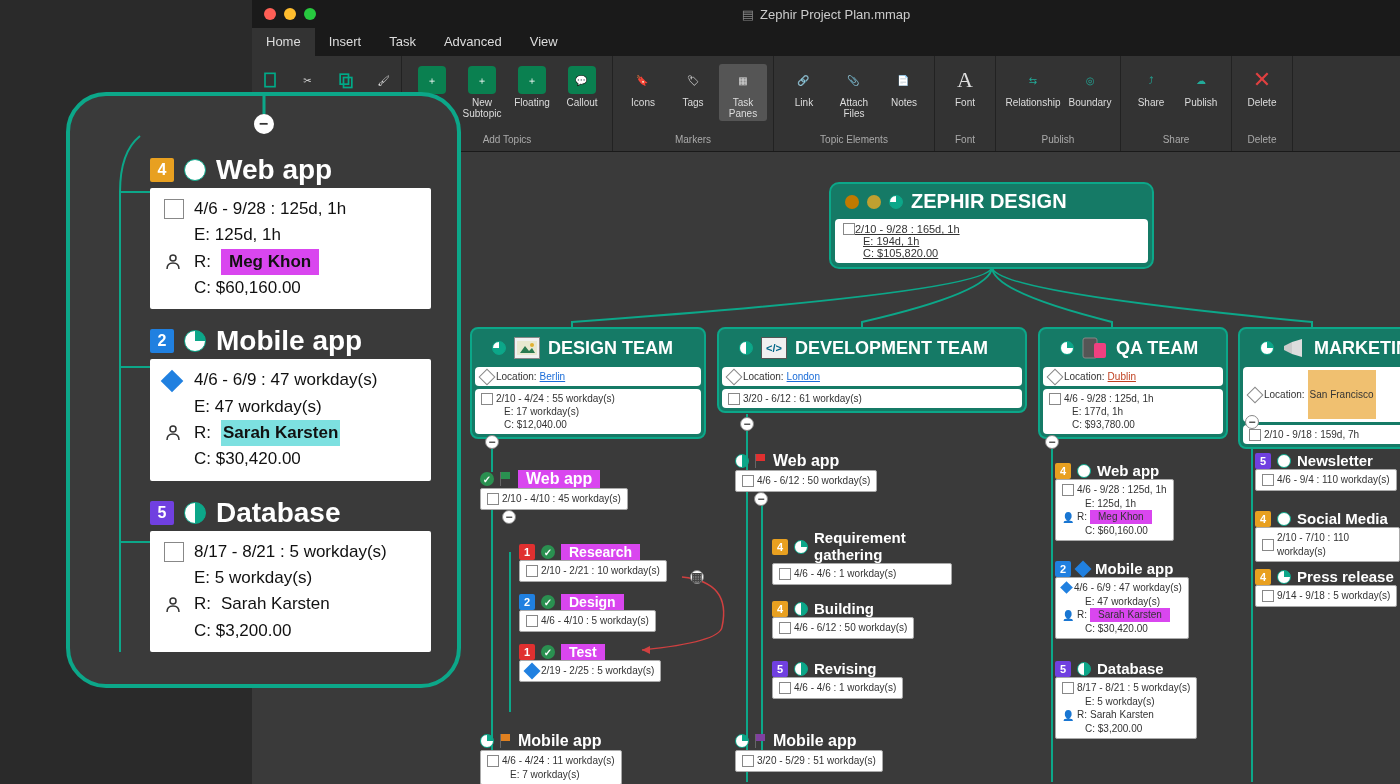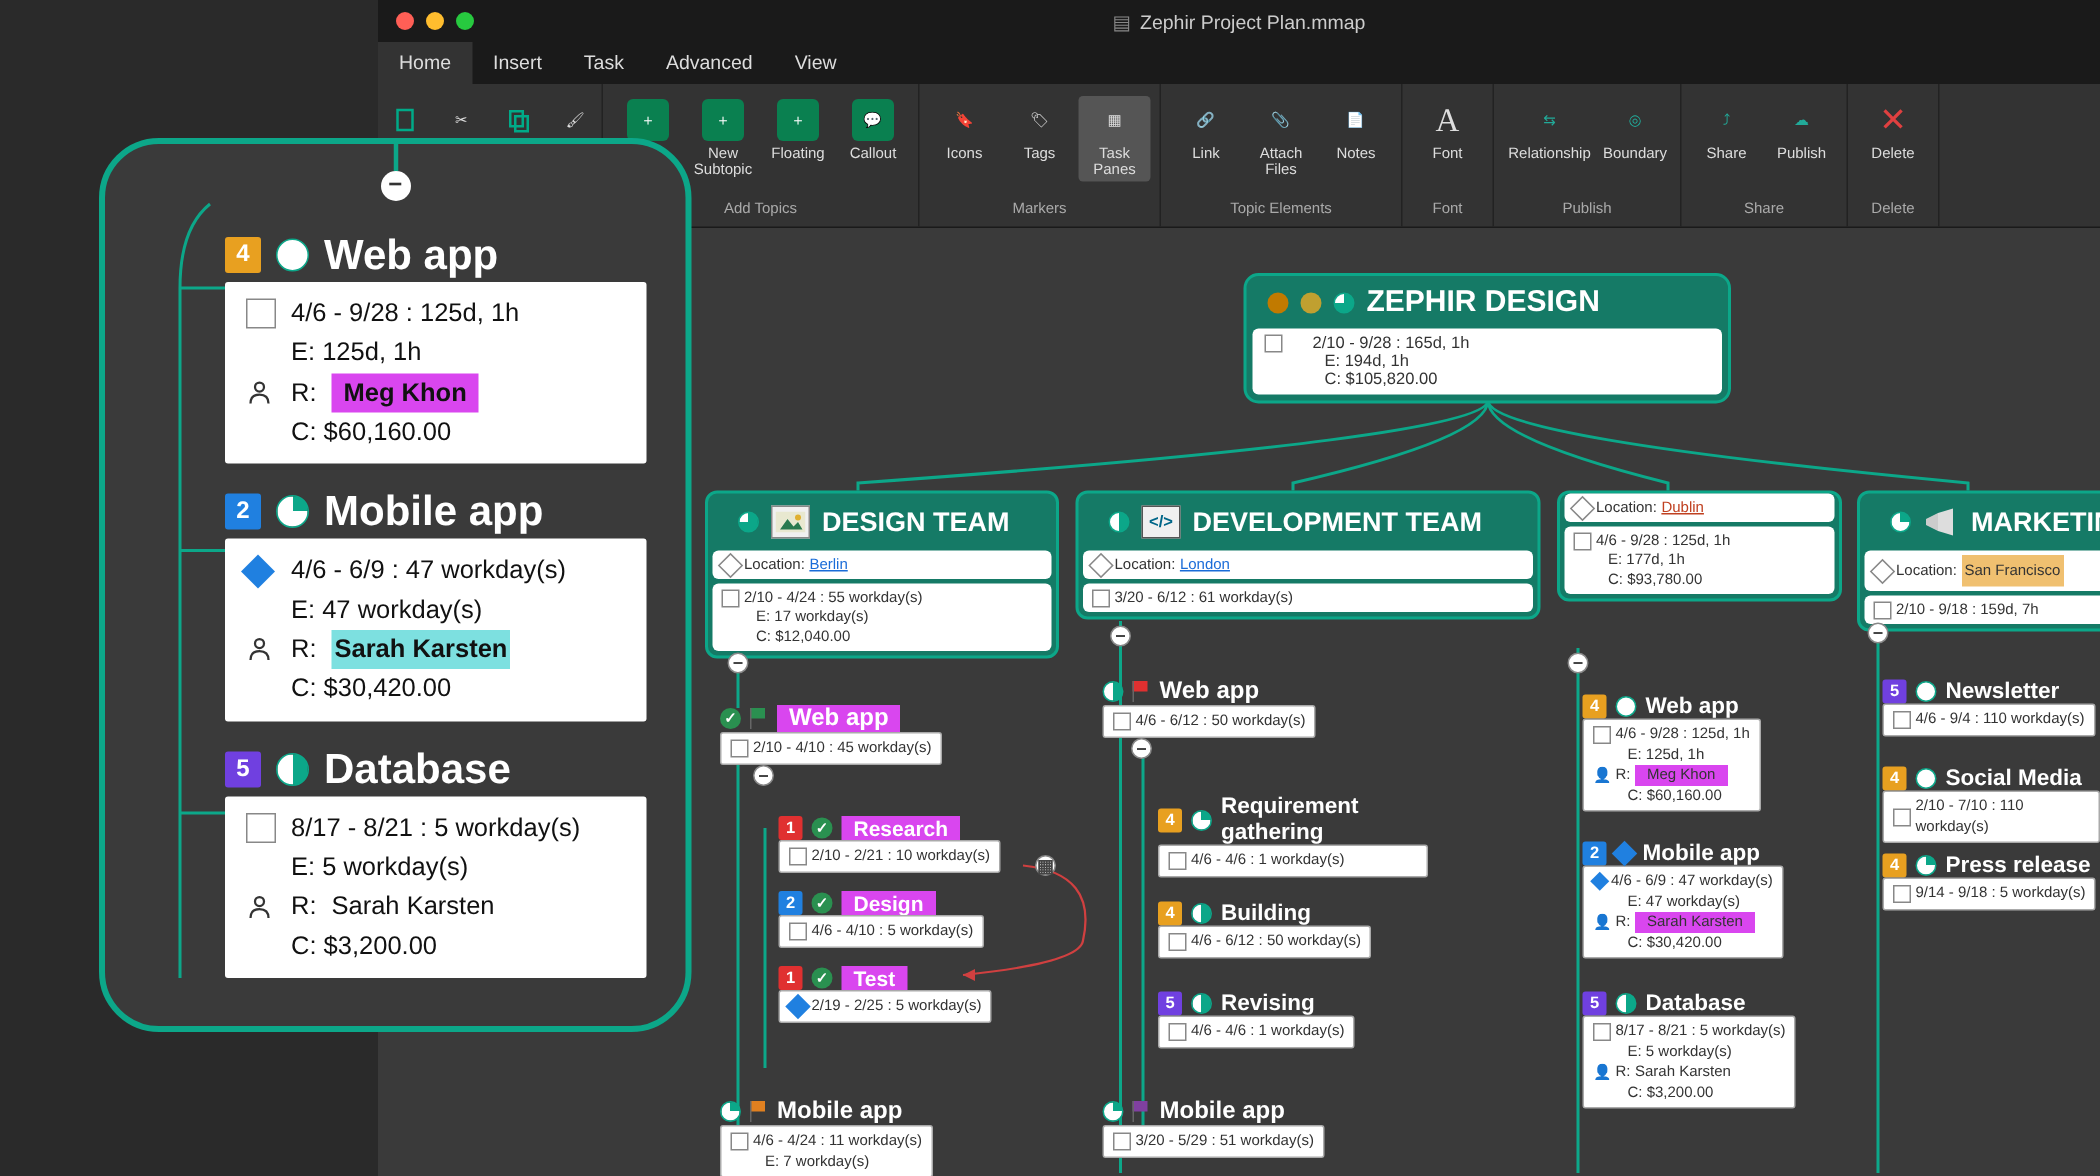--- a/index.html
+++ b/index.html
@@ -33,21 +33,21 @@
 
 .canvas { position: absolute; top: 152px; left: 252px; width: 1148px; height: 632px; background: #3a3a3a; overflow: hidden; }
 
 .connector { stroke: #0ca789; stroke-width: 2; fill: none; }
 .connector-box { position: absolute; }
 
 
 .root { position: absolute; left: 577px; top: 30px; width: 325px; background: #157a66; border: 2px solid #0ca789; border-radius: 10px; }
 .root-head { display: flex; align-items: center; padding: 6px 14px; gap: 8px; color: #fff; font-weight: 700; font-size: 20px; }
 .root-info { background: #fff; color: #333; margin: 0 4px 4px 4px; border-radius: 4px; padding: 4px 8px; font-size: 11px; }
-.root-info div { display: flex; align-items: center; gap: 20px; }
+.root-info div { display: flex; align-items: center; gap: 0; text-decoration: underline; }
 
 
 .team { position: absolute; background: #157a66; border: 2px solid #0ca789; border-radius: 8px; min-width: 190px; }
 .team-head { display: flex; align-items: center; padding: 8px 20px; gap: 8px; color: #fff; font-weight: 700; font-size: 18px; }
 .team-info { background: #fff; color: #333; margin: 0 3px 3px 3px; border-radius: 4px; padding: 3px 6px; font-size: 10px; }
 .team-info div { display: flex; align-items: center; gap: 3px; line-height: 1.3; }
 
 .pie-icon { width: 14px; height: 14px; border-radius: 50%; background: conic-gradient(#0ca789 0 75%, #fff 75% 100%); border: 1px solid #0ca789; display: inline-block; flex-shrink: 0; }
 .pie-half { background: conic-gradient(#0ca789 0 50%, #fff 50% 100%); }
 .pie-qtr { background: conic-gradient(#0ca789 0 25%, #fff 25% 100%); }
@@ -74,21 +74,21 @@
 .person-icon { width: 12px; height: 12px; display: inline-flex; flex-shrink: 0; }
 .flag { width: 12px; height: 14px; display: inline-block; flex-shrink: 0; }
 .flag.red::before { content: ""; display: block; width: 10px; height: 7px; background: #e03030; } 
 .flag.green::before { content: ""; display: block; width: 10px; height: 7px; background: #2a9050; }
 .flag.orange::before { content: ""; display: block; width: 10px; height: 7px; background: #e08020; }
 .flag.purple::before { content: ""; display: block; width: 10px; height: 7px; background: #8040a0; }
 .flag::after { content: ""; display: block; width: 1px; height: 14px; background: #666; margin-top: -7px; }
 
 .hl-green { background: #d946ef; padding: 0 8px; }
 .hl-cyan { background: #7de0e0; padding: 0 2px; }
-.hl-orange { background: #f0c070; padding: 4px 2px; }
+.hl-orange { background: #f0c070; padding: 18px 2px; }
 .link-text { color: #1a6cd8; text-decoration: underline; }
 
 .collapse-btn { width: 14px; height: 14px; border-radius: 50%; background: #fff; border: 1px solid #888; display: flex; align-items: center; justify-content: center; font-size: 12px; color: #444; font-weight: bold; position: absolute; z-index: 5; cursor: pointer; }
 
 
 .popout { position: absolute; left: 66px; top: 92px; width: 395px; height: 596px; background: #3a3a3a; border: 4px solid #0ca789; border-radius: 40px; z-index: 20; padding-top: 18px; }
 .popout .collapse-big { position: absolute; left: 50%; top: 18px; transform: translateX(-50%); width: 20px; height: 20px; border-radius: 50%; background: #fff; color: #333; display: flex; align-items: center; justify-content: center; font-weight: bold; cursor: pointer; }
 .popout .stem { position: absolute; left: 50%; top: -2px; width: 3px; height: 20px; background: #0ca789; transform: translateX(-50%); }
 
 .big-topic { margin: 16px 26px 0 80px; }
@@ -487,20 +487,30 @@
       </div>
     <div class="topic-info">
         <div>
           <span class="cal-icon"></span>
           <span>3/20 - 5/29 : 51 workday(s)</span>
         </div>
       </div>
   </div>
 
   <div class="team" style="left:786px;top:175px;width:190px">
+    <div class="team-head">
+      <span class="pie-icon pie-qtr"></span>
+      <span class="qa-icon">
+          <svg width="26" height="22" viewBox="0 0 26 22">
+            <rect x="1" y="1" width="14" height="20" rx="2" fill="#555" stroke="#888"></rect>
+            <rect x="12" y="6" width="12" height="15" rx="2" fill="#f04080"></rect>
+          </svg>
+        </span>
+      <span>QA TEAM</span>
+    </div>
     <div class="team-info">
       <div>
           <span class="tag-icon"></span>
           <span>Location:</span> 
           <span class="link-text" style="color:#c04020">Dublin</span>
         </div>
     </div>
     <div class="team-info">
       <div>
           <span class="cal-icon"></span>

